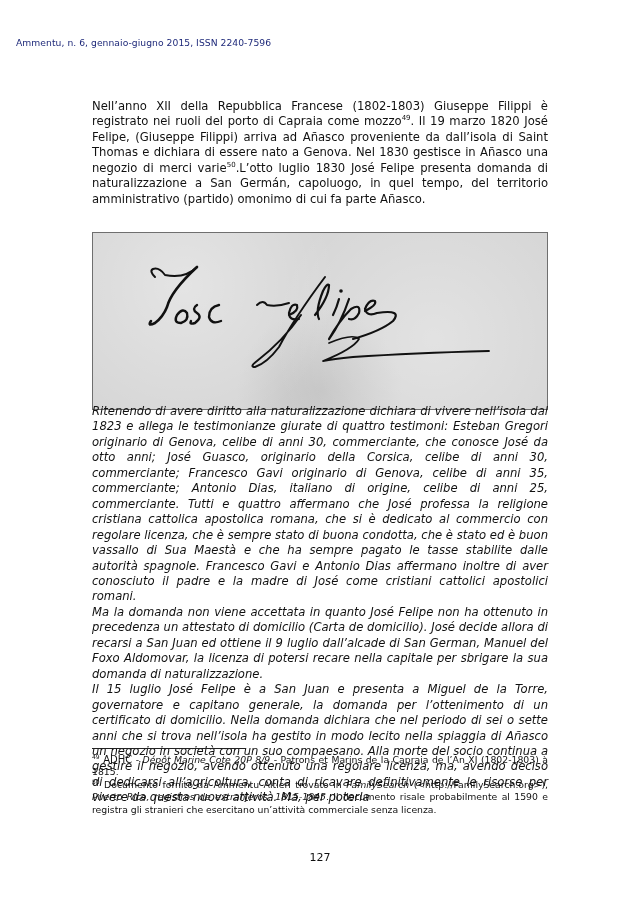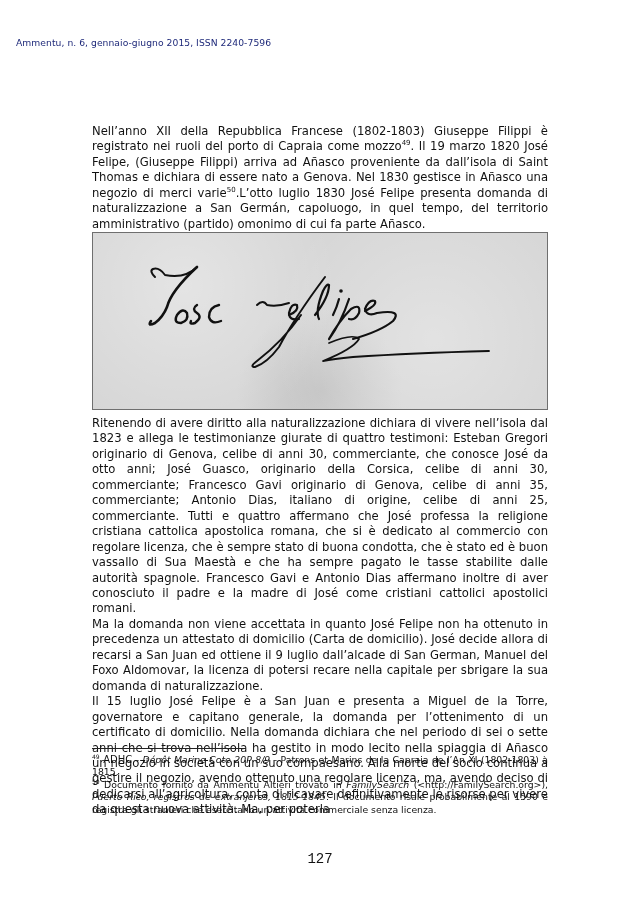--- a/index.html
+++ b/index.html
@@ -4,40 +4,40 @@
 <style>
   html, body { margin: 0; padding: 0; background: #ffffff; }
   body { width: 640px; height: 905px; position: relative; overflow: hidden;
          font-family: "DejaVu Sans", sans-serif; color: #111; }
   .header { position: absolute; top: 37px; left: 16px; width: 640px; text-align: left;
             font-size: 9.2px; color: #1f2a7a; letter-spacing: 0.05px; }
   .body-text { position: absolute; left: 92px; width: 456px; font-size: 11.6px;
                line-height: 15.45px; text-align: justify; }
   .body-text p { margin: 0; }
   sup { font-size: 7px; line-height: 0; vertical-align: 5px; }
-  .p1 { top: 99px; margin-top: 25px; }
-  .p2 { top: 416px; }
+  .p1 { top: 99px; }
+  .p2 { top: 404px; font-style: italic; }
   .figure { position: absolute; left: 92px; top: 232px; width: 454px; height: 176px;
             border: 1px solid #6f6f6f; background: #d9d9d9; overflow: hidden; }
   .figure .noise { position: absolute; inset: 0;
      background:
        radial-gradient(circle at 20% 30%, rgba(255,255,255,0.35), transparent 40%),
        radial-gradient(circle at 75% 60%, rgba(255,255,255,0.3), transparent 45%),
        radial-gradient(circle at 50% 90%, rgba(160,160,160,0.35), transparent 30%),
        #d6d6d6; }
   .figure svg { position: absolute; left: 0; top: 0; }
   .fn-rule { position: absolute; left: 92px; top: 748px; width: 154px; height: 0;
              border-top: 1px solid #222; }
   .footnotes { position: absolute; left: 92px; top: 754px; width: 456px;
                font-size: 9.3px; line-height: 12.4px; text-align: justify; }
   .footnotes p { margin: 0; }
   .footnotes sup { font-size: 6px; vertical-align: 4px; }
   .sc { font-variant: small-caps; font-size: 10px; }
   .page-num { position: absolute; top: 851px; left: 0; width: 640px; text-align: center;
-              font-size: 14px; color: #111; font-family: Liberation Mono, monospace; }
+              font-size: 11px; color: #111; }
 </style>
 </head>
 <body>
 
 <div class="header">Ammentu, n. 6, gennaio-giugno 2015, ISSN 2240-7596</div>
 
 <div class="body-text p1">
   <p><span>Nell’anno XII della Repubblica Francese (1802-1803) Giuseppe Filippi è registrato nei ruoli del porto di Capraia come mozzo</span><sup>49</sup><span>. Il 19 marzo 1820 José Felipe, (Giuseppe Filippi) arriva ad Añasco proveniente da dall’isola di Saint Thomas e dichiara di essere nato a Genova. Nel 1830 gestisce in Añasco una negozio di merci varie</span><sup>50</sup><span>.L’otto luglio 1830 José Felipe presenta domanda di naturalizzazione a San Germán, capoluogo, in quel tempo, del territorio amministrativo (partido) omonimo di cui fa parte Añasco.</span></p>
 </div>
 

